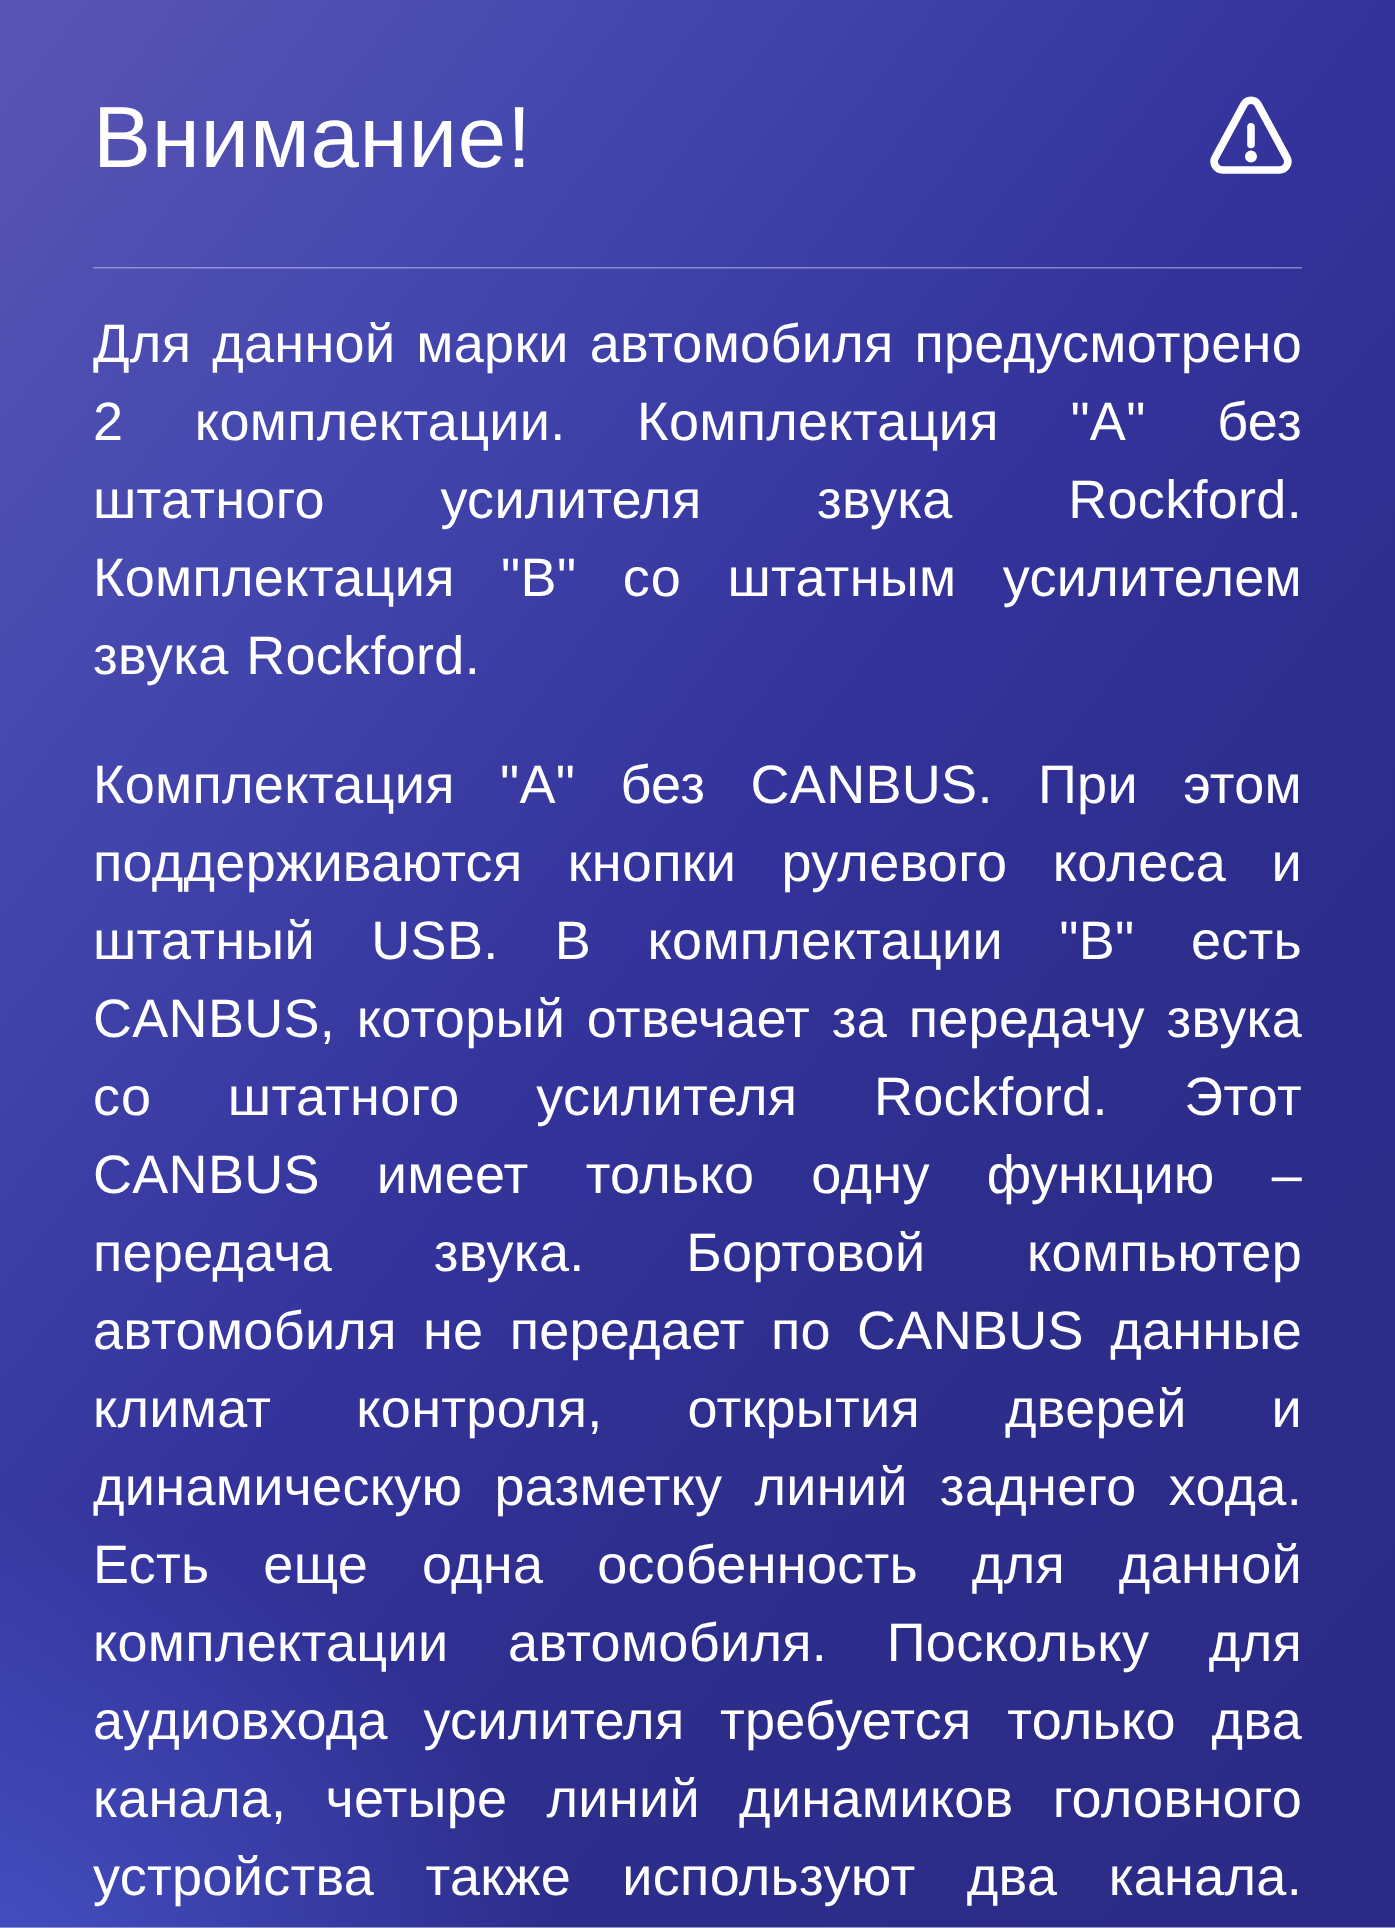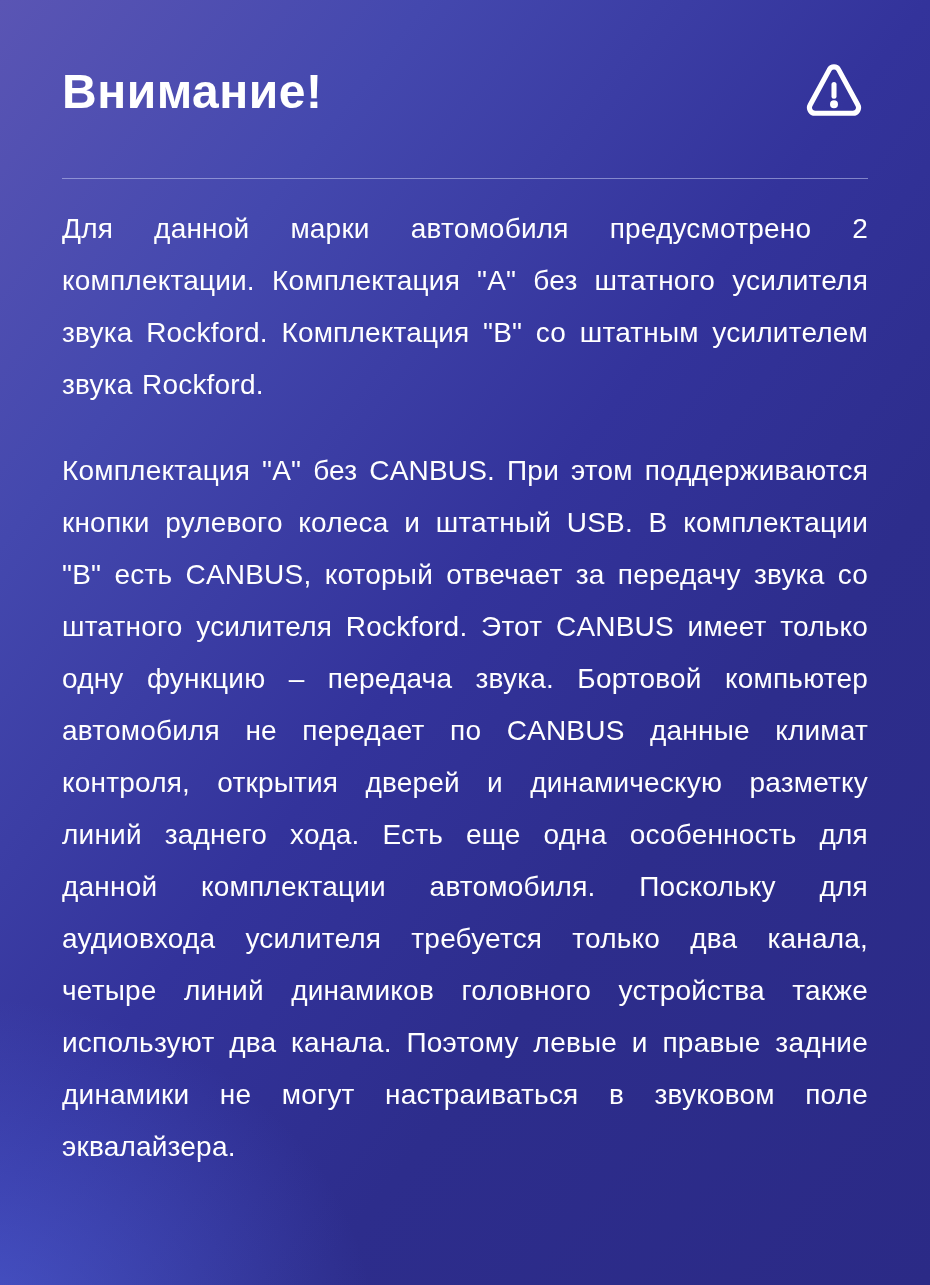--- a/index.html
+++ b/index.html
@@ -26,23 +26,23 @@
   }
 
   .header {
     display: flex;
     align-items: center;
     justify-content: space-between;
   }
 
   .title {
     margin: 0;
-    font-size: 48px;
+    font-size: 58px;
     line-height: 72px;
-    font-weight: 700;
+    font-weight: 400;
     letter-spacing: 0.5px;
     color: var(--text, #ffffff);
   }
 
   .warn-icon {
     display: inline-block;
     width: 64px;
     height: 72px;
     margin-right: 2px;
     flex: 0 0 auto;
@@ -58,21 +58,21 @@
     border-top: 1px solid var(--divider, rgba(195,200,240,0.55));
     margin: 50px 0 0 0;
   }
 
   .content {
     margin-top: 24px;
   }
 
   .para {
     margin: 0;
-    font-size: 28px;
+    font-size: 36px;
     line-height: 52px;
     font-weight: 400;
     letter-spacing: 0.2px;
     word-spacing: 1.5px;
     text-align: justify;
     color: var(--text, #ffffff);
   }
   .para + .para {
     margin-top: 34px;
   }

